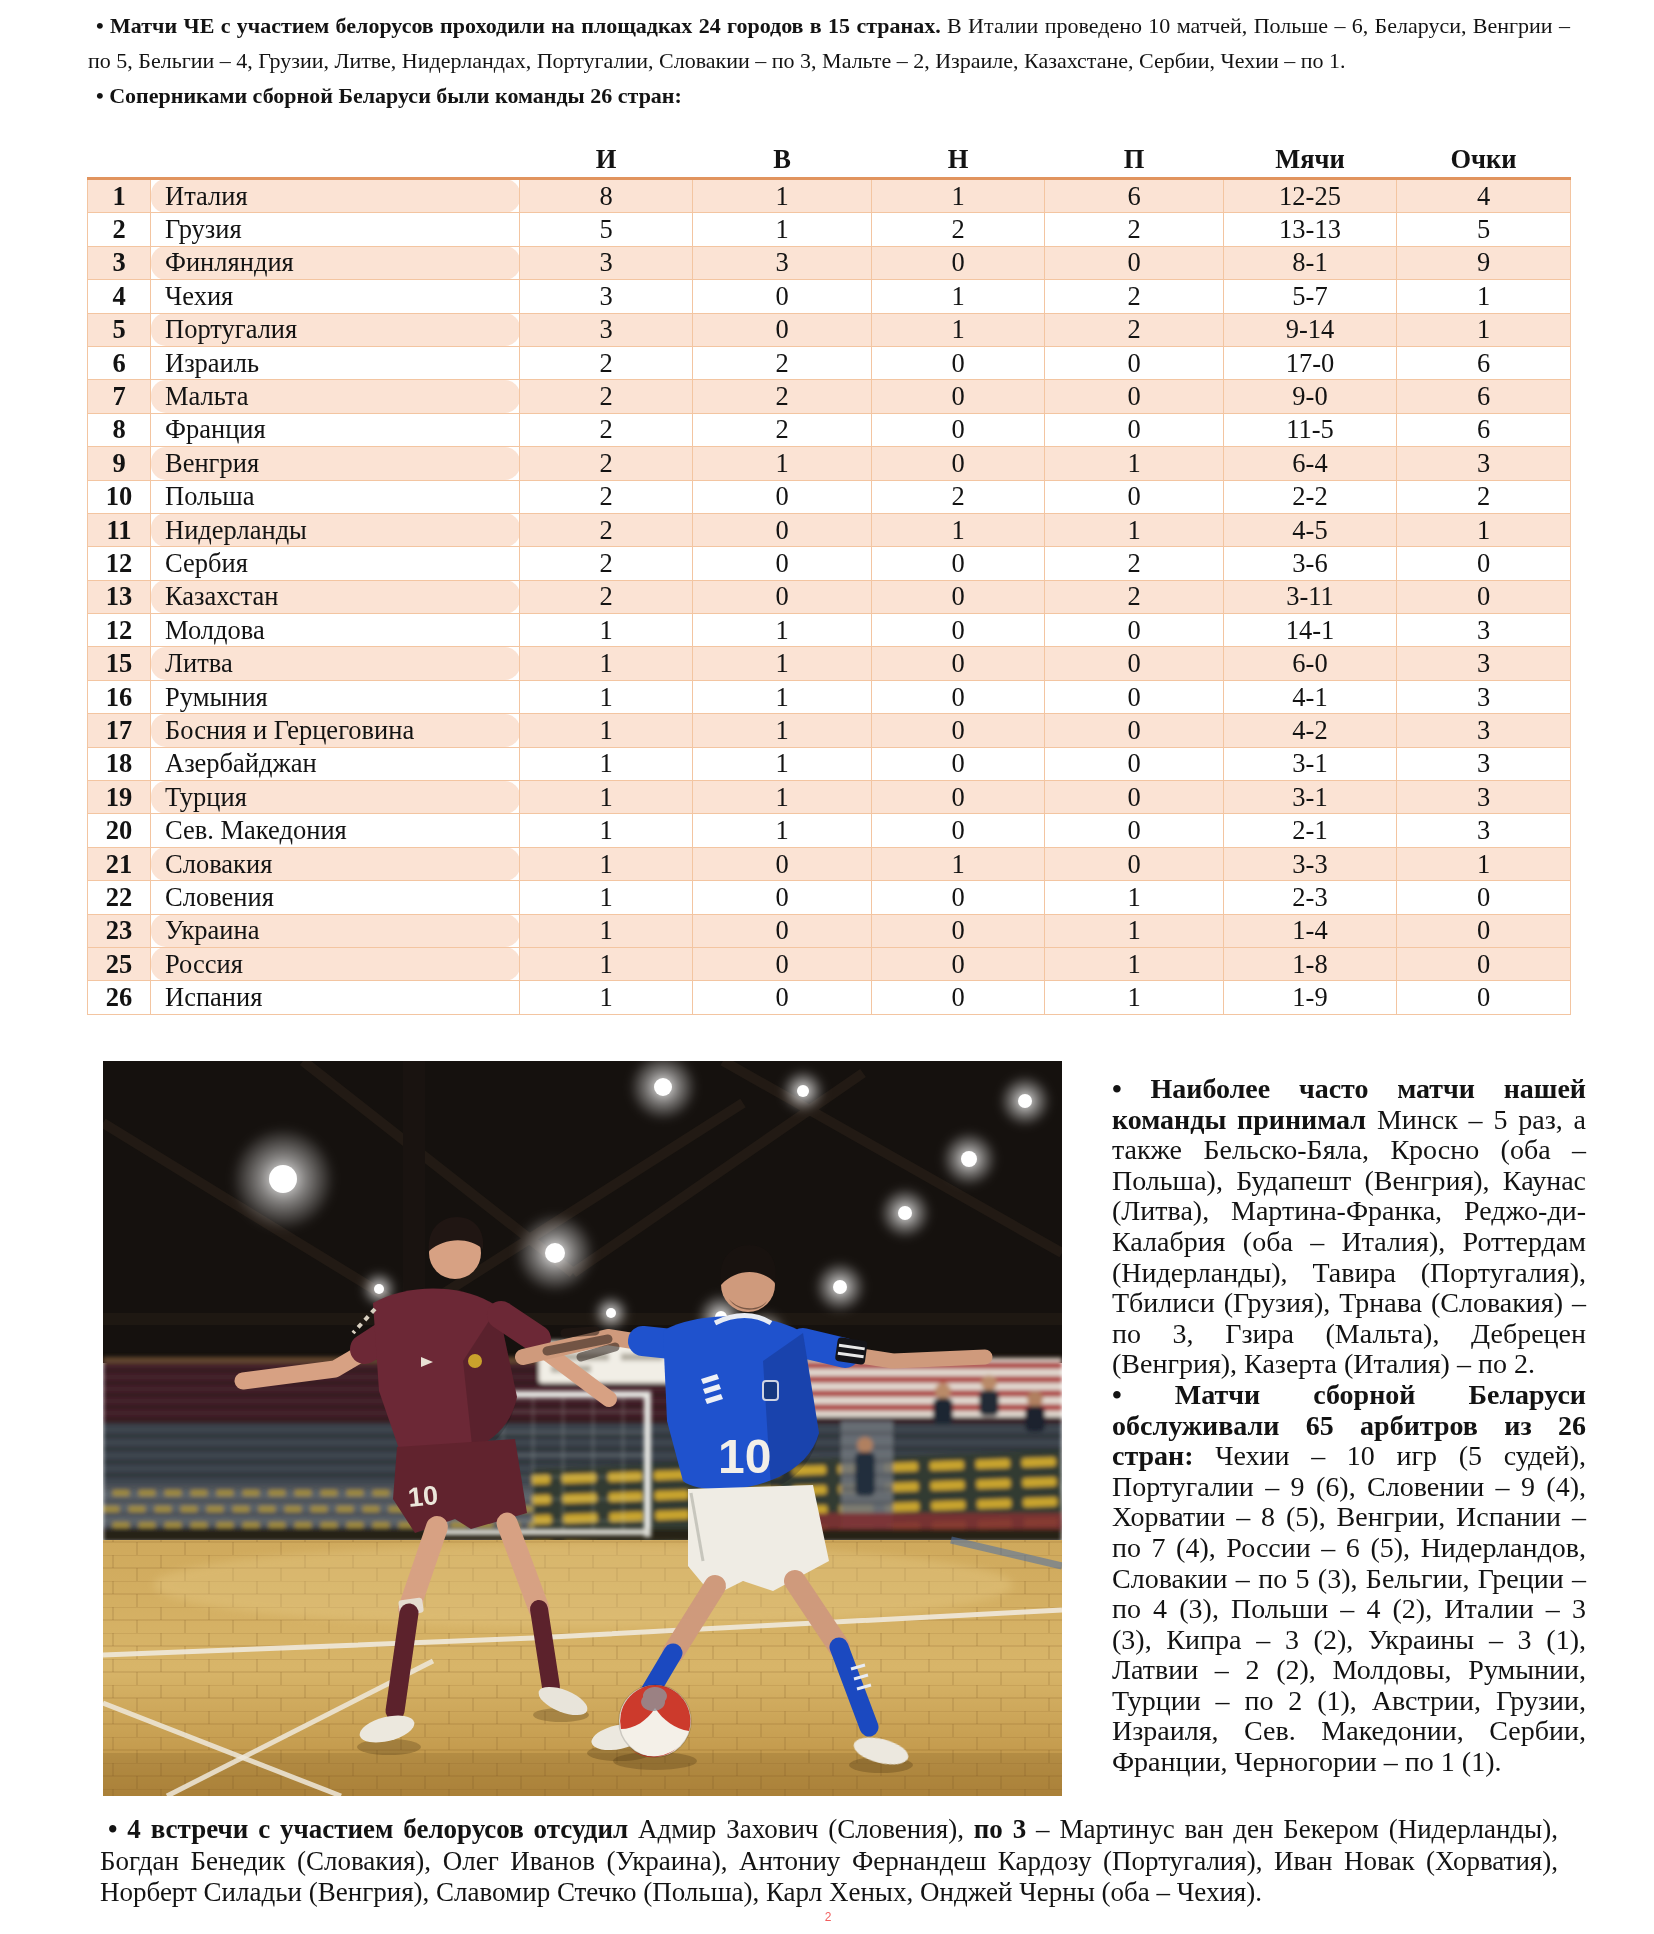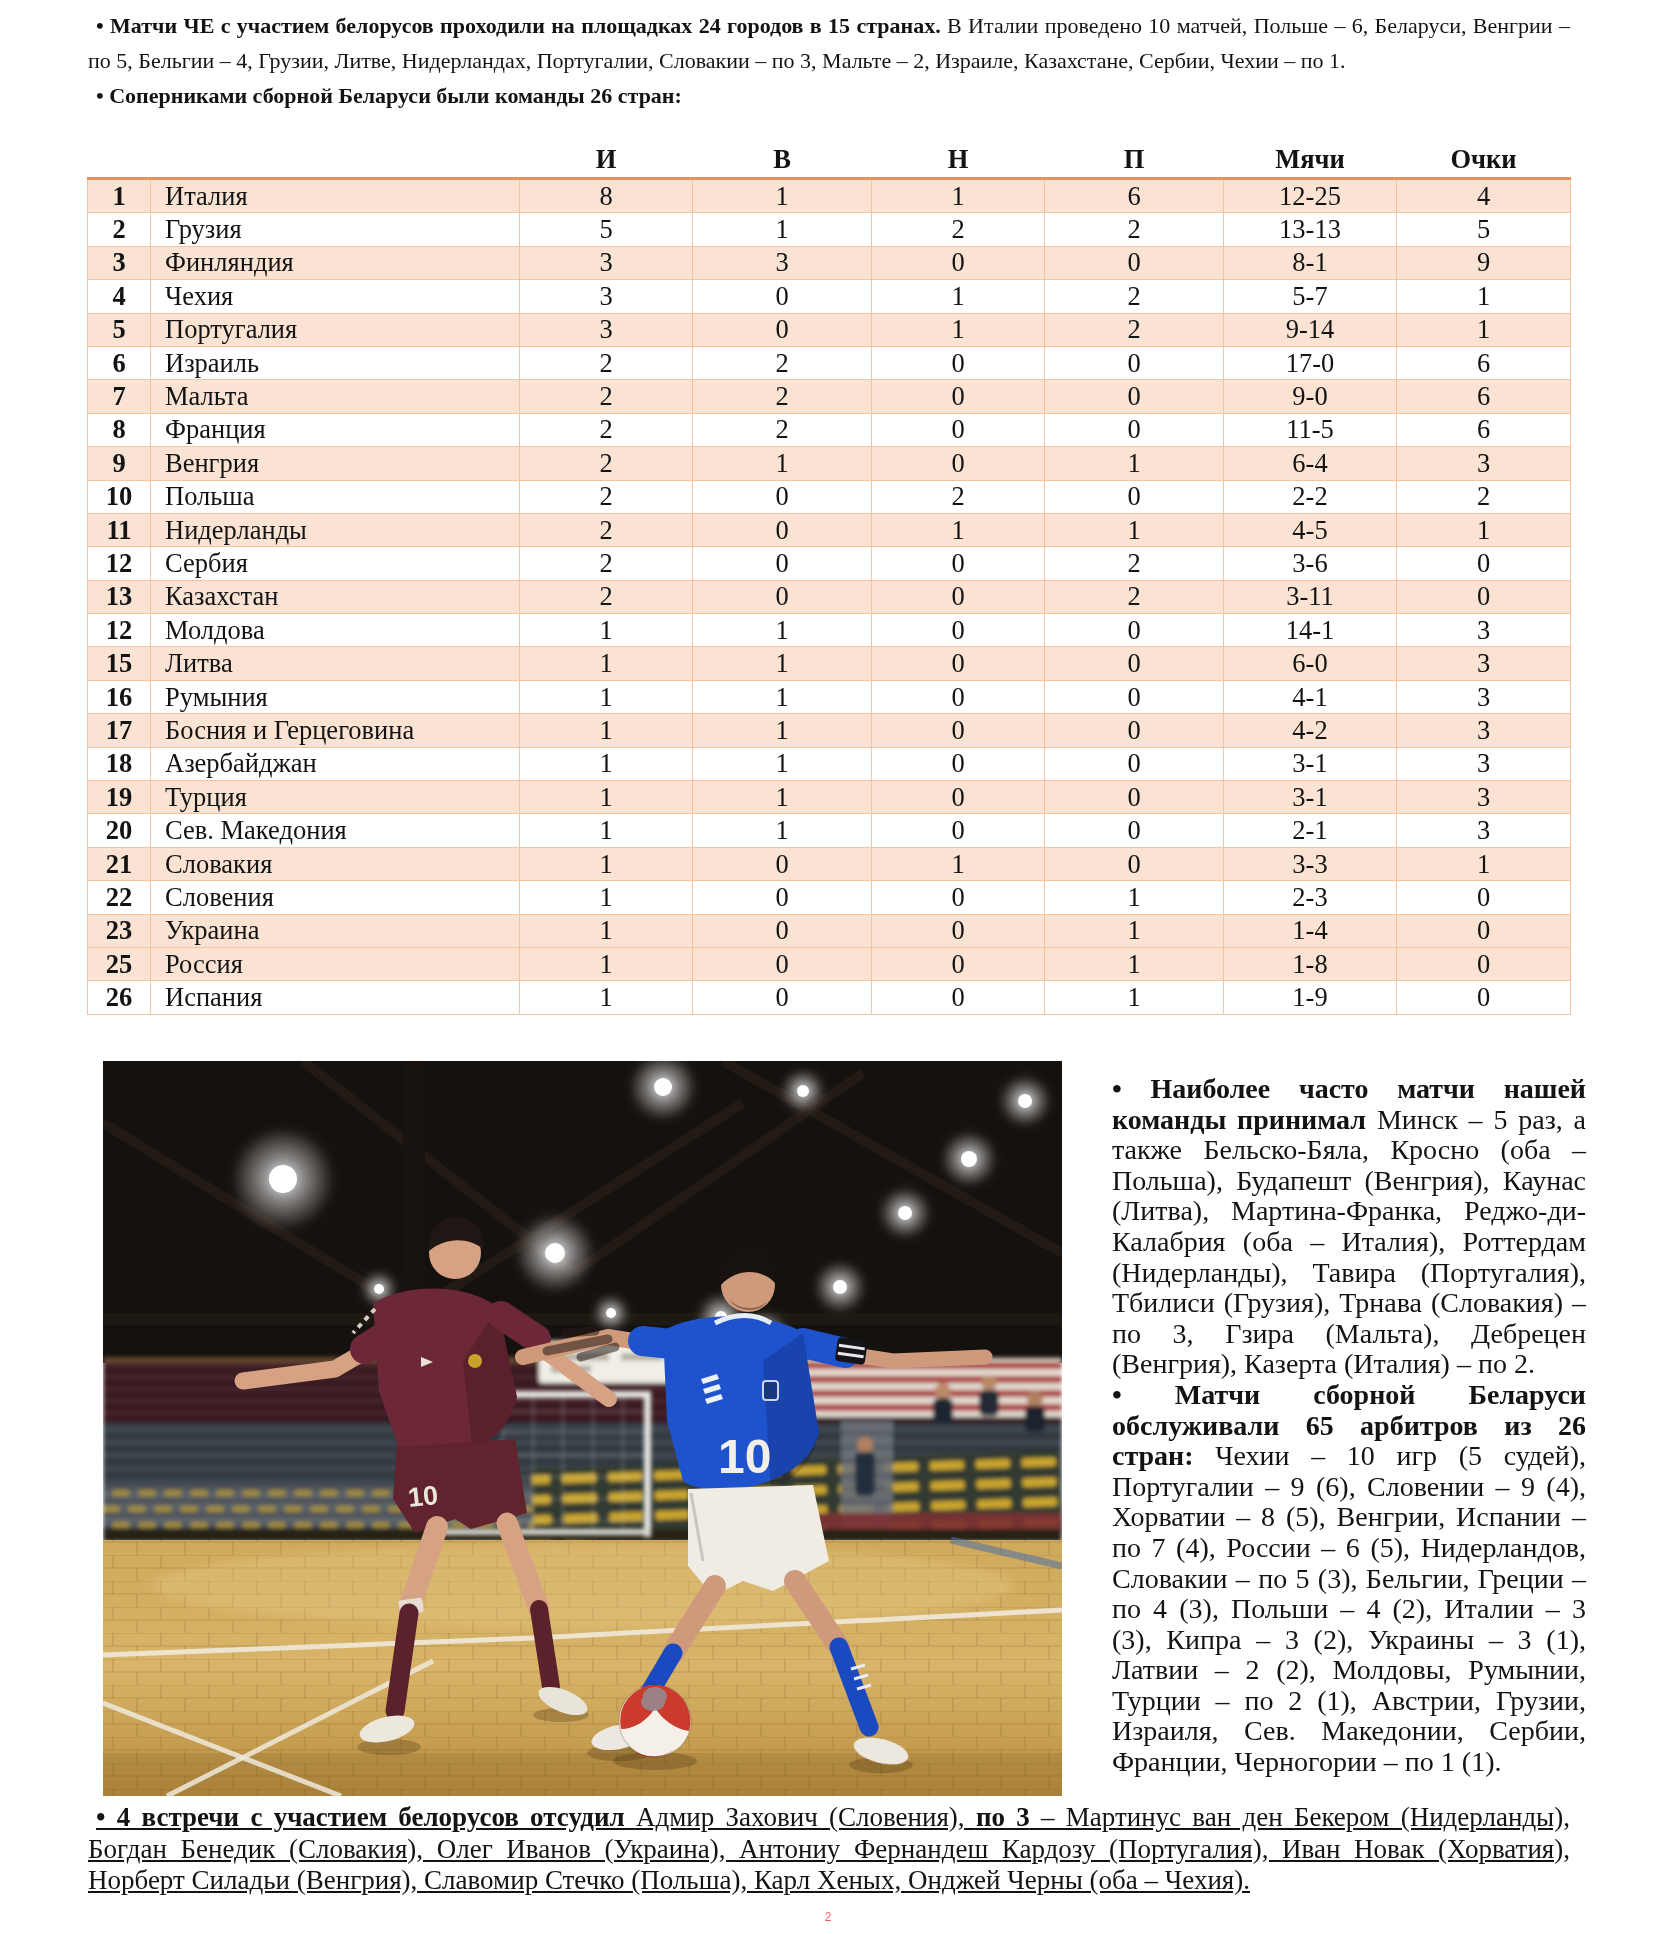--- a/index.html
+++ b/index.html
@@ -8,28 +8,28 @@
   .para{position:absolute;text-align:justify;}
   #intro{left:88px;top:8px;width:1482px;font-size:22px;line-height:35px;}
   #intro p{margin:0;text-indent:8px;}
   #opp-table{position:absolute;left:87px;top:140px;width:1483px;border-collapse:collapse;
              table-layout:fixed;font-size:26.5px;}
   #opp-table thead th{font-weight:700;height:35px;vertical-align:bottom;padding:0 0 2px 0;
              border:0;border-bottom:3px solid #e1945e;text-align:center;}
   #opp-table tbody td{height:32.4px;border:1px solid #f3c5a1;text-align:center;padding:0;
              vertical-align:middle;}
   #opp-table td.c0{font-weight:700;}
-  #opp-table td.c1{text-align:left;padding-left:14px;}
+  #opp-table td.c1{text-align:left;padding-left:14px;border-radius:15px;}
   #opp-table tr.shaded{background:#fbe3d4;}
   #photo{position:absolute;left:103px;top:1061px;width:959px;height:735px;}
   #photo svg{display:block;width:100%;height:100%;}
   #rightcol{left:1080px;top:1074px;width:474px;font-size:28px;line-height:30.6px;margin-left:32px;}
   #rightcol p{margin:0;}
   #footer{left:88px;top:1802px;width:1482px;font-size:27px;line-height:31.6px;}
-  #footer p{margin:0;text-indent:8px;text-decoration:underline;}
+  #footer p{margin:12px;text-indent:8px;}
   #pagenum{position:absolute;left:816px;top:1910px;width:24px;text-align:center;font-size:12px;
            color:#f15f5f;font-family:"Liberation Sans",sans-serif;}
 </style>
 </head>
 <body>
 
 <div class="page">
 
   <div id="intro" class="para">
     <p><span style="font-weight: bold;">• Матчи ЧЕ с участием белорусов проходили на площадках 24 городов в 15 странах.</span><span> В Италии проведено 10 матчей, Польше – 6, Беларуси, Венгрии – по 5, Бельгии – 4, Грузии, Литве, Нидерландах, Португалии, Словакии – по 3, Мальте – 2, Израиле, Казахстане, Сербии, Чехии – по 1.</span></p>

